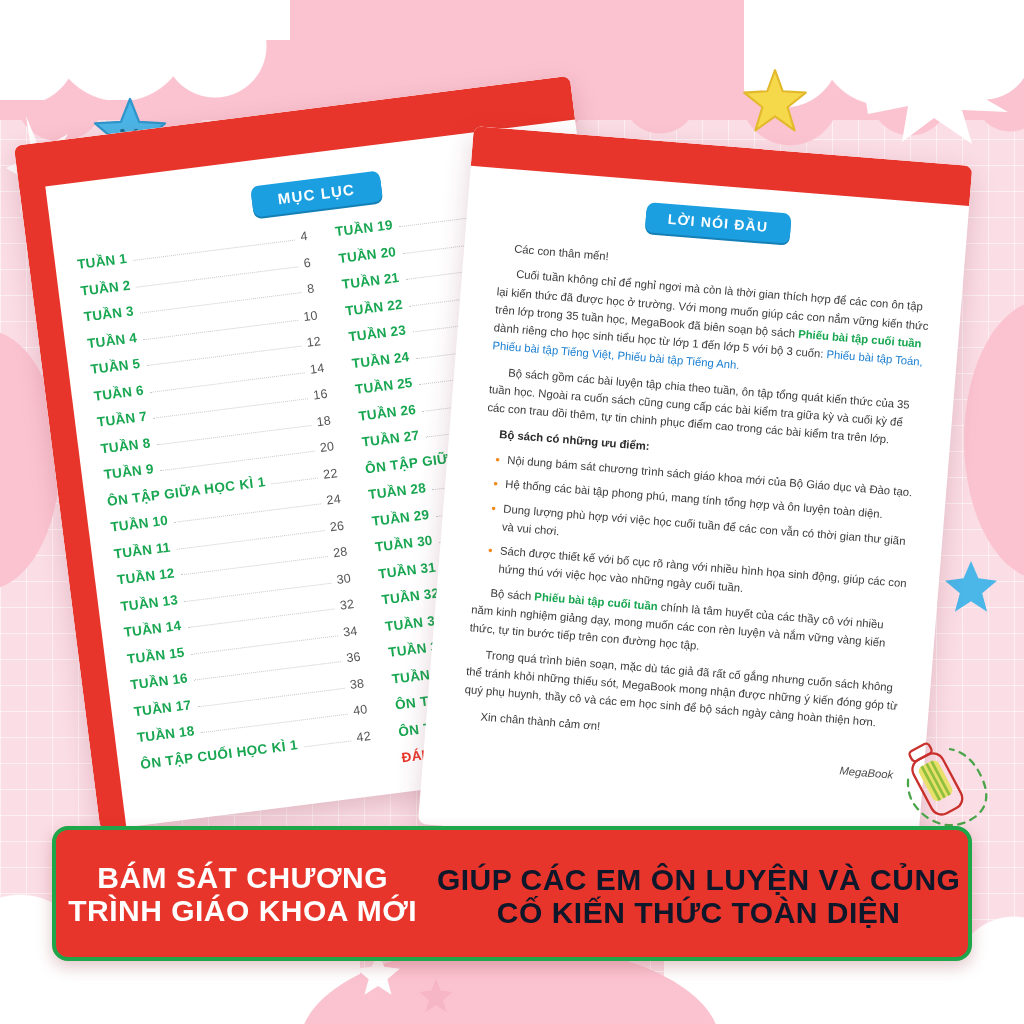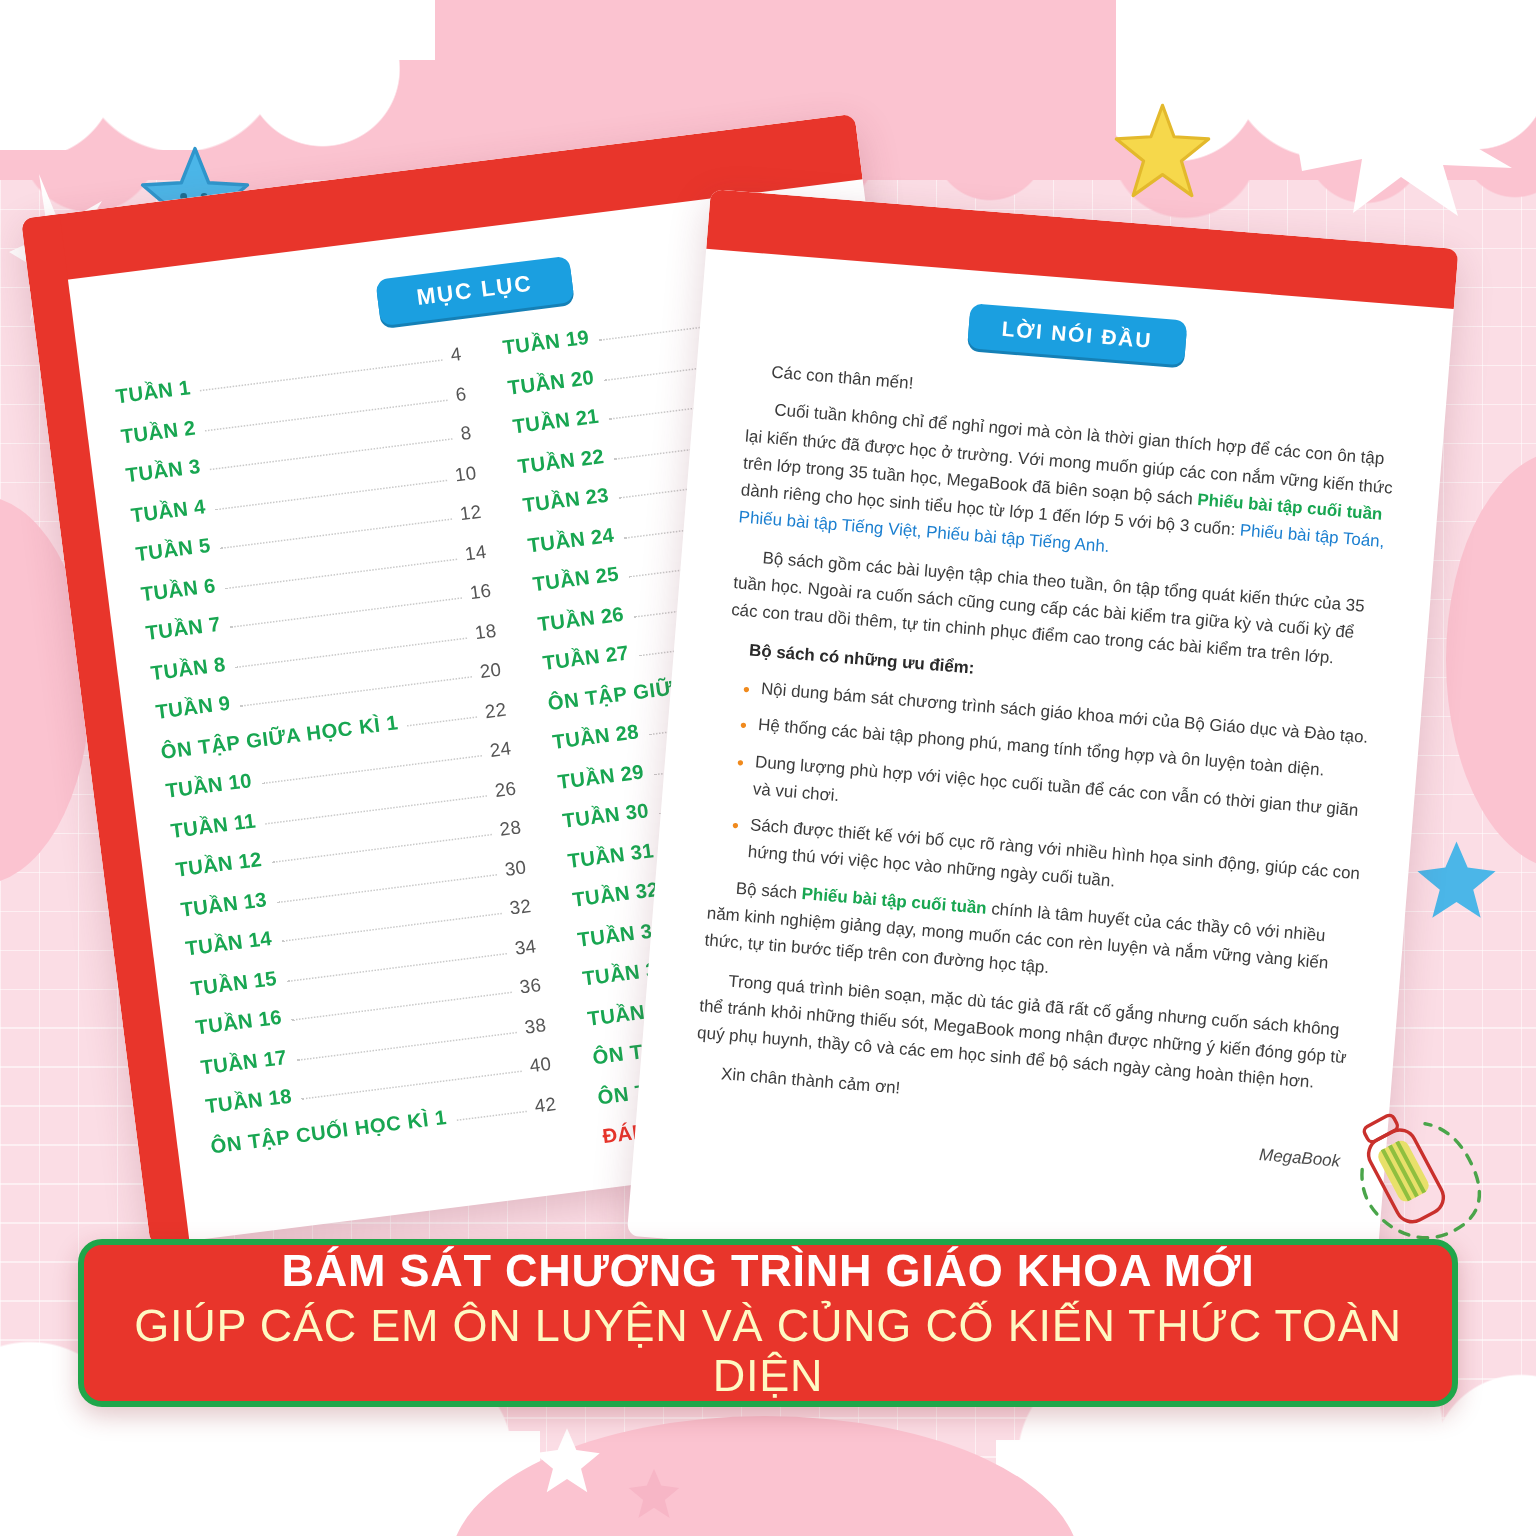--- a/index.html
+++ b/index.html
@@ -170,32 +170,32 @@
   ul.fw-list { list-style: none; margin: 0 0 6px 0; padding: 0 0 0 24px; }
   ul.fw-list li { position: relative; margin-bottom: 6px; }
   ul.fw-list li:before {
     content: "•"; color: #f08a1d; position: absolute; left: -12px; top: -1px; font-size: 13px;
   }
   .fw-sign { text-align: right; font-style: italic; color: #4a4a4a; margin-top: 10px; }
   .fw-thanks { text-indent: 18px; }
 
   
   #banner {
-    position: absolute; left: 52px; top: 826px; width: 920px; height: 112px;
+    position: absolute; left: 52px; top: 826px; width: 920px; height: 135px;
     background: #e8352b; border: 4px solid #1fa64a; border-radius: 16px;
-    display: flex; flex-direction: column; align-items: center; justify-content: center;
+    display: flex; flex-direction: row; align-items: center; justify-content: center;
     z-index: 8;
     box-shadow: 0 6px 16px rgba(140,30,40,.25);
   }
   #banner .l1 {
     color: #ffffff; font-weight: bold; font-size: 30px; letter-spacing: .5px;
     text-align: center; line-height: 1.1;
   }
   #banner .l2 {
-    color: #fef9c3; font-weight: normal; font-size: 30px; letter-spacing: .5px;
+    color: #0f172a; font-weight: bold; font-size: 30px; letter-spacing: .5px;
     text-align: center; line-height: 1.1; margin-top: 4px;
   }
 
   
   .star { position: absolute; }
   .pen { position: absolute; right: 28px; bottom: 186px; width: 110px; height: 110px; z-index: 6; }
 </style>
 </head>
 <body>
 

